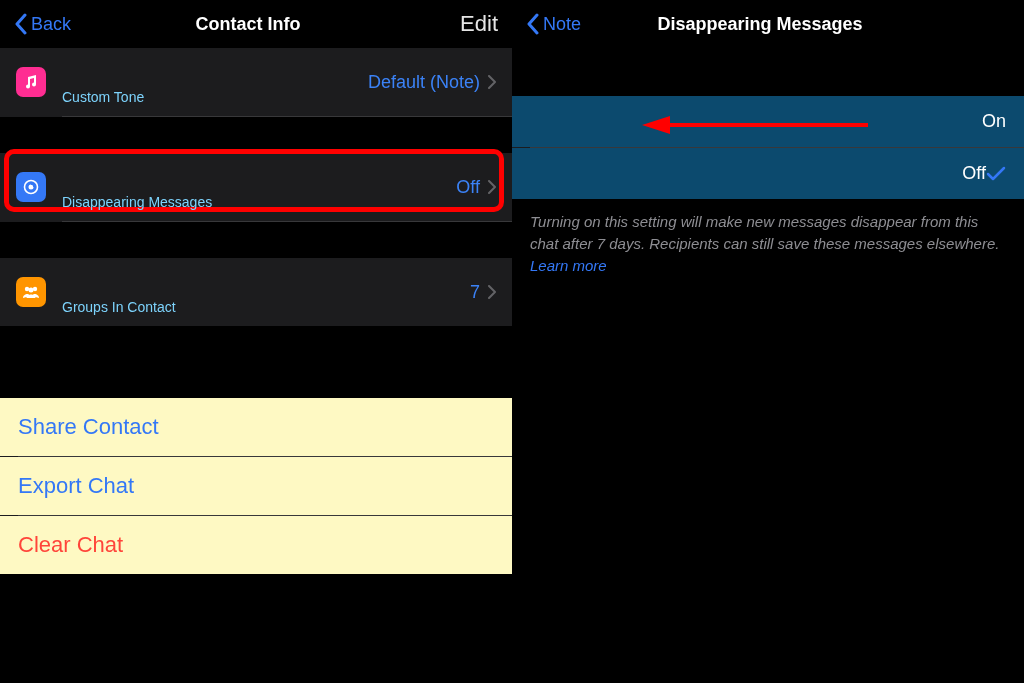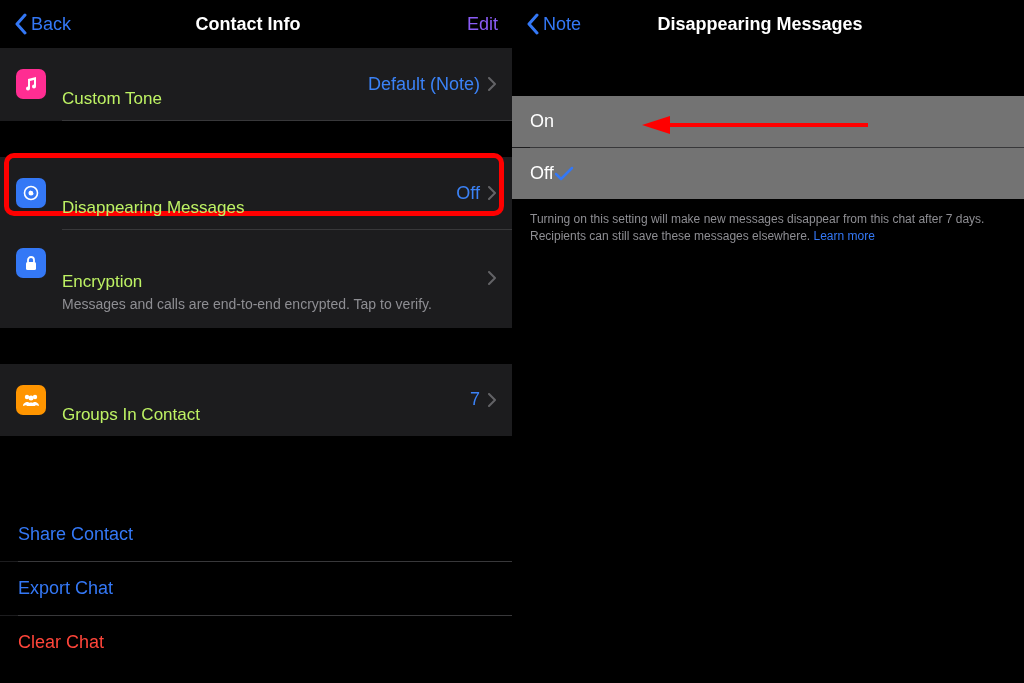--- a/index.html
+++ b/index.html
@@ -4,45 +4,45 @@
   <style>
     * { margin: 0; padding: 0; box-sizing: border-box; font-family: -apple-system, BlinkMacSystemFont, "Segoe UI", Helvetica, Arial, sans-serif; -webkit-font-smoothing: antialiased; }
     body { width: 1024px; height: 683px; background: #000; color: #fff; display: flex; overflow: hidden; }
     .pane { width: 512px; height: 683px; background: #000; position: relative; }
     .pane-right { background: #000; }
 
     .navbar { height: 48px; display: flex; align-items: center; justify-content: space-between; padding: 0 14px; }
     .nav-left { display: flex; align-items: center; color: #3478f6; font-size: 18px; cursor: pointer; }
     .nav-left .chev { margin-right: 4px; }
     .nav-title { position: absolute; left: 0; right: 16px; text-align: center; font-size: 18px; font-weight: 600; pointer-events: none; }
-    .nav-right { color: #8b5cf6; font-size: 18px; cursor: pointer; }
+    .nav-right { color: #e5e5e5; font-size: 22px; cursor: pointer; }
 
     .section { background: #1c1c1e; }
     .spacer { height: 36px; background: #000; }
 
     .row { display: flex; align-items: center; padding: 11px 16px 11px 16px; min-height: 56px; position: relative; }
     .row .icon-box { width: 30px; height: 30px; border-radius: 7px; display: flex; align-items: center; justify-content: center; margin-right: 16px; flex-shrink: 0; }
-    .row .label { font-size: 17px; color: #bef264; flex: 1; margin-top: 30px; }
+    .row .label { font-size: 14px; color: #7dd3fc; flex: 1; margin-top: 30px; }
     .row .sublabel { font-size: 14px; color: #8e8e93; margin-top: 3px; line-height: 1.35; }
     .row .value { font-size: 18px; color: #3b82f6; margin-right: 8px; }
     .row .chev-right { color: #636366; }
     .row .text-col { display: flex; flex-direction: column; flex: 1; min-width: 0; padding-right: 8px; }
     .divider { height: 1px; background: #38383a; margin-left: 62px; }
     .divider-full { height: 1px; background: #38383a; }
 
     .highlight-box { border: 5px solid #ff0000; border-radius: 10px; position: absolute; pointer-events: none; }
 
-    .action-row { padding: 16px 18px; font-size: 18px; background: #000000; cursor: pointer; }
+    .action-row { padding: 16px 18px; font-size: 22px; background: #fef9c3; cursor: pointer; }
     .action-blue { color: #3478f6; }
     .action-red { color: #ff453a; }
 
-    .choice-row { display: flex; align-items: center; justify-content: flex-start; padding: 15px 18px; font-size: 18px; background: #737373; cursor: pointer; }
+    .choice-row { display: flex; align-items: center; justify-content: flex-end; padding: 15px 18px; font-size: 18px; background: #0c4a6e; cursor: pointer; }
     .checkmark { color: #3478f6; }
 
-    .help-text { padding: 12px 18px; font-size: 12px; color: #8e8e93; line-height: 1.45; }
+    .help-text { padding: 12px 18px; font-size: 15px; color: #8e8e93; line-height: 1.45; font-style: italic; }
     .help-text a { color: #3478f6; text-decoration: none; }
 
     .arrow-annotation { position: absolute; pointer-events: none; }
 
     svg { display: block; }
   </style>
 </head>
 <body>
 
 <div class="pane">
@@ -91,37 +91,20 @@
       </div>
       <div class="label">Disappearing Messages</div>
       <div class="value">Off</div>
       <span class="chev-right">
         <svg width="8" height="14" viewBox="0 0 8 14">
             <path d="M1 1L7 7L1 13" stroke="#636366" stroke-width="2" stroke-linecap="round" stroke-linejoin="round" fill="none"></path>
           </svg>
       </span>
     </div>
     <div class="divider"></div>
-    <div class="row" style="align-items:flex-start; padding-top:12px; padding-bottom:14px;">
-      <div class="icon-box" style="background:#3478f6; margin-top:6px;">
-        <svg width="14" height="16" viewBox="0 0 14 16">
-            <rect x="2" y="7" width="10" height="8" rx="1.5" fill="#fff"></rect>
-            <path d="M4 7 V5 A3 3 0 0 1 10 5 V7" stroke="#fff" stroke-width="1.8" fill="none"></path>
-          </svg>
-      </div>
-      <div class="text-col">
-        <div class="label">Encryption</div>
-        <div class="sublabel">Messages and calls are end-to-end encrypted. Tap to verify.</div>
-      </div>
-      <span class="chev-right" style="align-self:center;">
-        <svg width="8" height="14" viewBox="0 0 8 14">
-            <path d="M1 1L7 7L1 13" stroke="#636366" stroke-width="2" stroke-linecap="round" stroke-linejoin="round" fill="none"></path>
-          </svg>
-      </span>
-    </div>
   </div>
 
   <div class="spacer"></div>
 
   <div class="section">
     <div class="row">
       <div class="icon-box" style="background:#ff9500">
         <svg width="18" height="14" viewBox="0 0 18 14">
             <circle cx="5" cy="4" r="2.2" fill="#fff"></circle>
             <circle cx="13" cy="4" r="2.2" fill="#fff"></circle>

